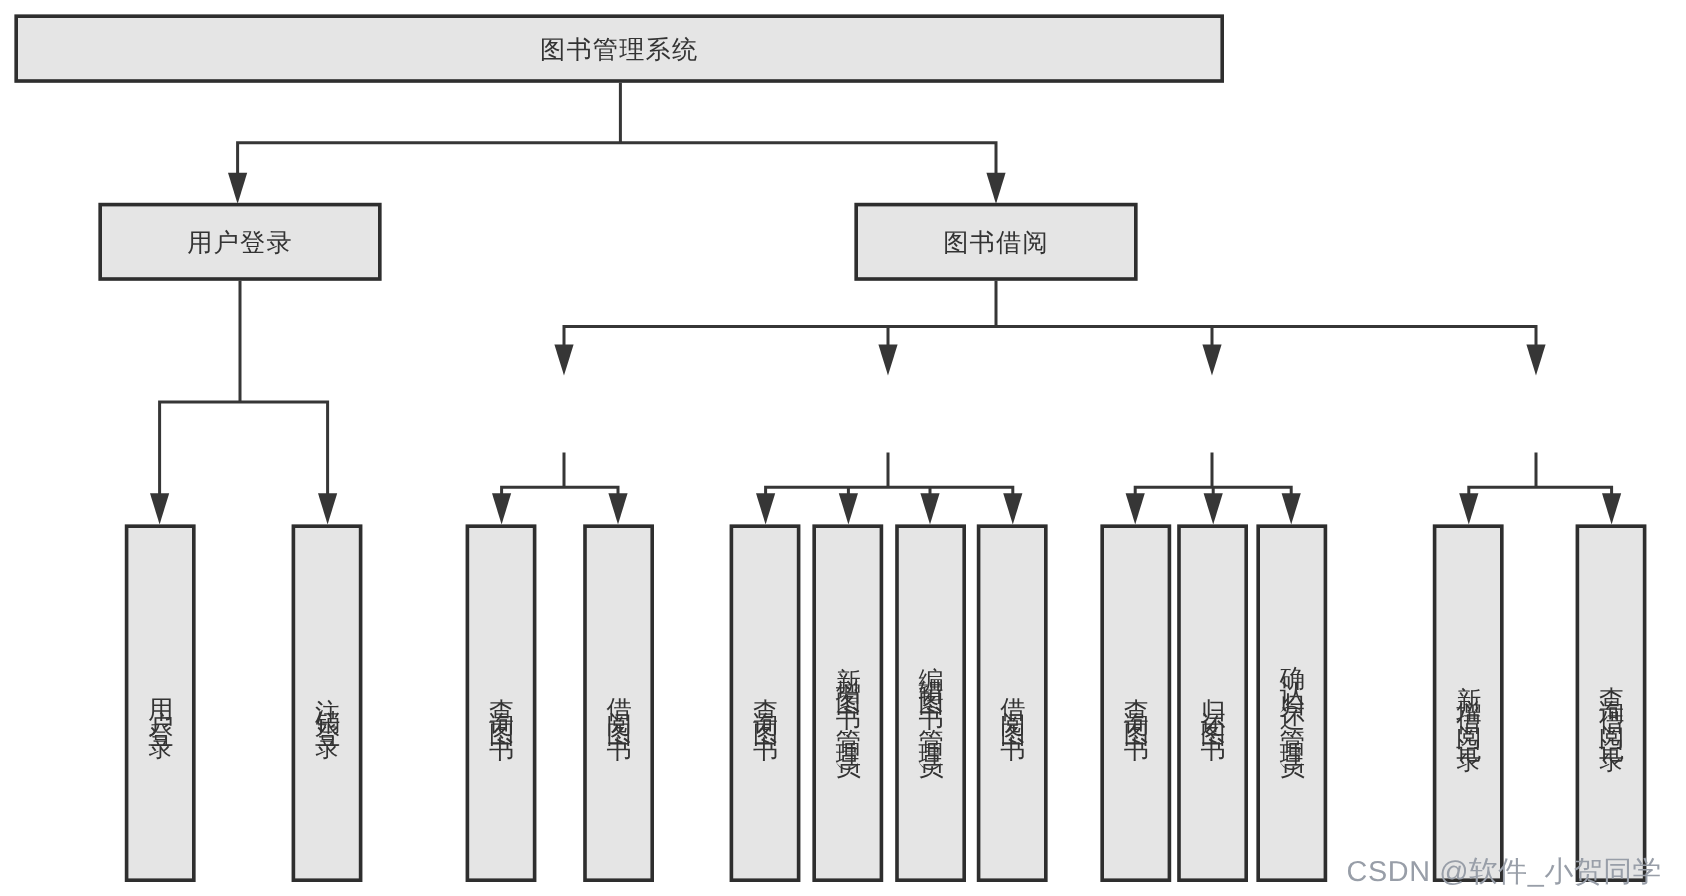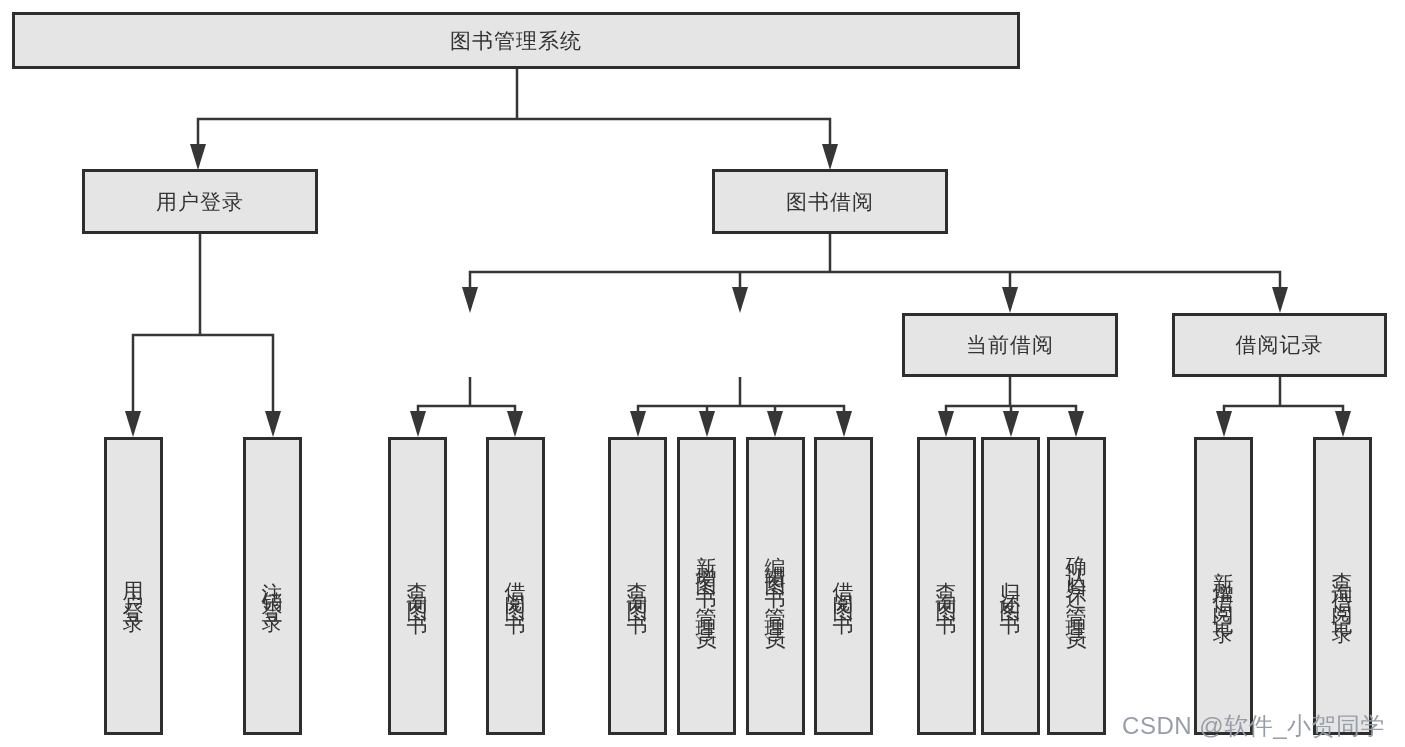--- a/index.html
+++ b/index.html
@@ -128,22 +128,20 @@
       <polygon points="1216,411 1232,411 1224,437"></polygon>
       <polygon points="1335,411 1351,411 1343,437"></polygon>
     </g>
   </svg>
 
   <div class="node root-box">图书管理系统</div>
 
   <div class="node hbox" style="left:82px; top:169px; width:236px;">用户登录</div>
   <div class="node hbox" style="left:712px; top:169px; width:236px;">图书借阅</div>
 
-  <div class="node hbox" style="left:902px; top:313px; width:216px; height:64px;">当前借阅</div>
-  <div class="node hbox" style="left:1172px; top:313px; width:215px; height:64px;">借阅记录</div>
 
   <div class="node vbox" style="left:104px;">
     <span class="vtext">用户登录</span>
   </div>
   <div class="node vbox" style="left:243px;">
     <span class="vtext">注销登录</span>
   </div>
 
   <div class="node vbox" style="left:388px;">
     <span class="vtext">查询图书</span>

